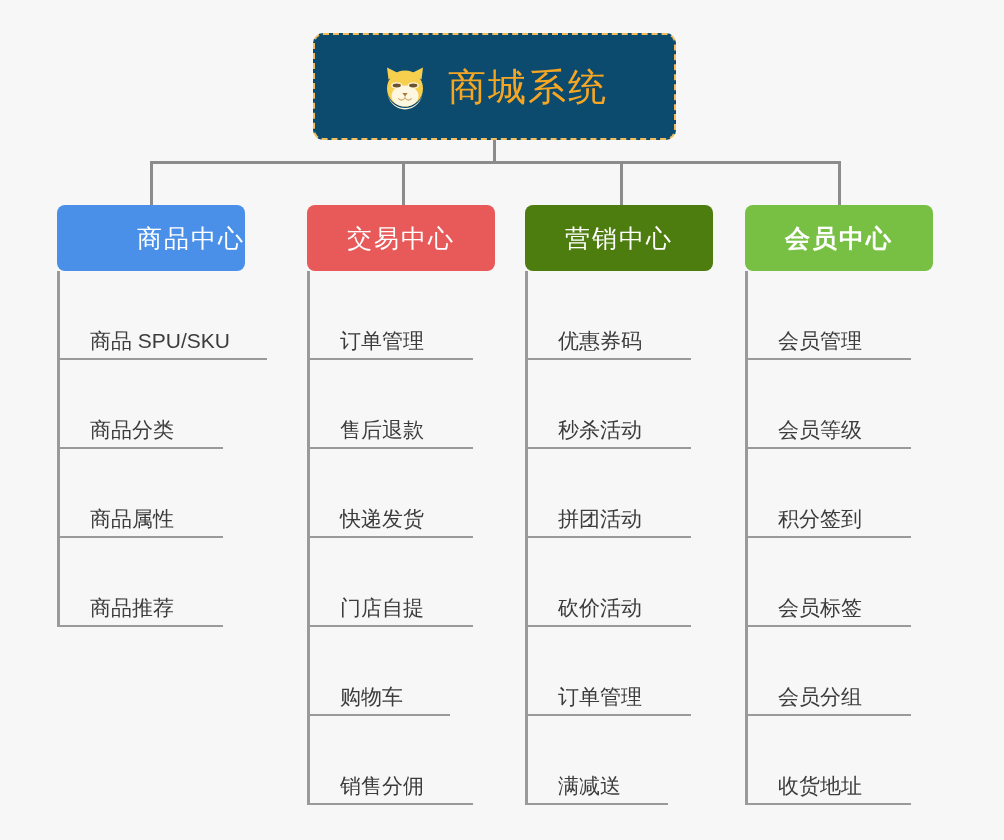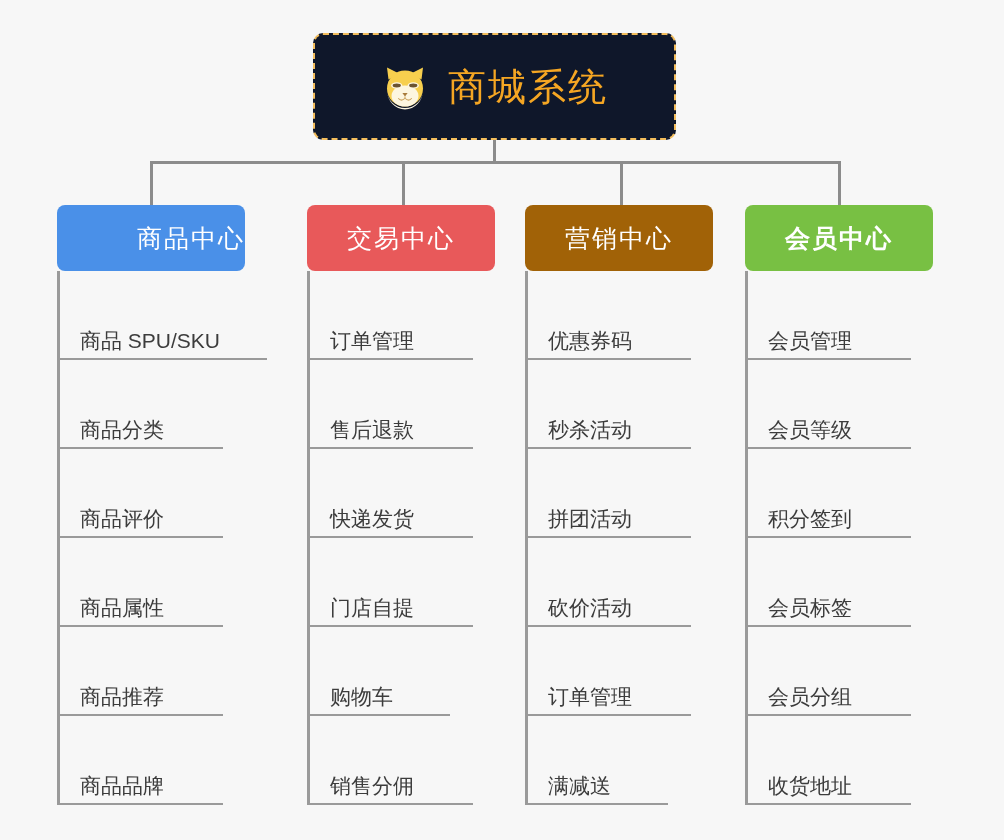--- a/index.html
+++ b/index.html
@@ -13,21 +13,21 @@
     position: relative;
     width: 1004px; height: 840px;
     background: #f7f7f7;
   }
 
   
   .root-box {
     position: absolute;
     left: 313px; top: 33px;
     width: 363px; height: 107px;
-    background: #0f172a;
+    background: #0c4a6e;
     border: 2px dashed #f3bd5c;
     border-radius: 10px;
     box-sizing: border-box;
     display: flex;
     align-items: center;
     justify-content: center;
     gap: 19px;
   }
   .root-title {
     font-size: 38px;
@@ -68,21 +68,21 @@
     margin-top: 0;
     border-left: 3px solid #9a9a9a;
     padding: 0;
   }
   .item {
     position: relative;
     height: 89px;
     box-sizing: border-box;
     display: flex;
     align-items: flex-end;
-    padding-left: 20px;
+    padding-left: 30px;
     padding-bottom: 6px;
   }
   .item-label {
     font-size: 21px;
     color: #3c3c3c;
     line-height: 1.1;
     white-space: nowrap;
     position: relative;
     bottom: 2px;
   }
@@ -140,33 +140,25 @@
         <div class="items">
           <div class="item">
             <span class="item-label">商品 SPU/SKU</span>
             <span class="item-rule" style="width: 207px;"></span>
           </div>
           <div class="item">
             <span class="item-label">商品分类</span>
             <span class="item-rule" style="width: 163px;"></span>
           </div>
           <div class="item">
-            <span class="item-label">商品评价</span>
-            <span class="item-rule" style="width: 163px;"></span>
-          </div>
-          <div class="item">
             <span class="item-label">商品属性</span>
             <span class="item-rule" style="width: 163px;"></span>
           </div>
           <div class="item">
             <span class="item-label">商品推荐</span>
-            <span class="item-rule" style="width: 163px;"></span>
-          </div>
-          <div class="item">
-            <span class="item-label">商品品牌</span>
             <span class="item-rule" style="width: 163px;"></span>
           </div>
         </div>
       </div>
       <div class="col" style="left: 307px;">
         <div class="cat-box" style="background: rgb(232, 89, 90);">
           <span>交易中心</span>
         </div>
         <div class="items">
           <div class="item">
@@ -189,21 +181,21 @@
             <span class="item-label">购物车</span>
             <span class="item-rule" style="width: 140px;"></span>
           </div>
           <div class="item">
             <span class="item-label">销售分佣</span>
             <span class="item-rule" style="width: 163px;"></span>
           </div>
         </div>
       </div>
       <div class="col" style="left: 525px;">
-        <div class="cat-box" style="background: #a16207;">
+        <div class="cat-box" style="background: #4d7c0f;">
           <span>营销中心</span>
         </div>
         <div class="items">
           <div class="item">
             <span class="item-label">优惠券码</span>
             <span class="item-rule" style="width: 163px;"></span>
           </div>
           <div class="item">
             <span class="item-label">秒杀活动</span>
             <span class="item-rule" style="width: 163px;"></span>

